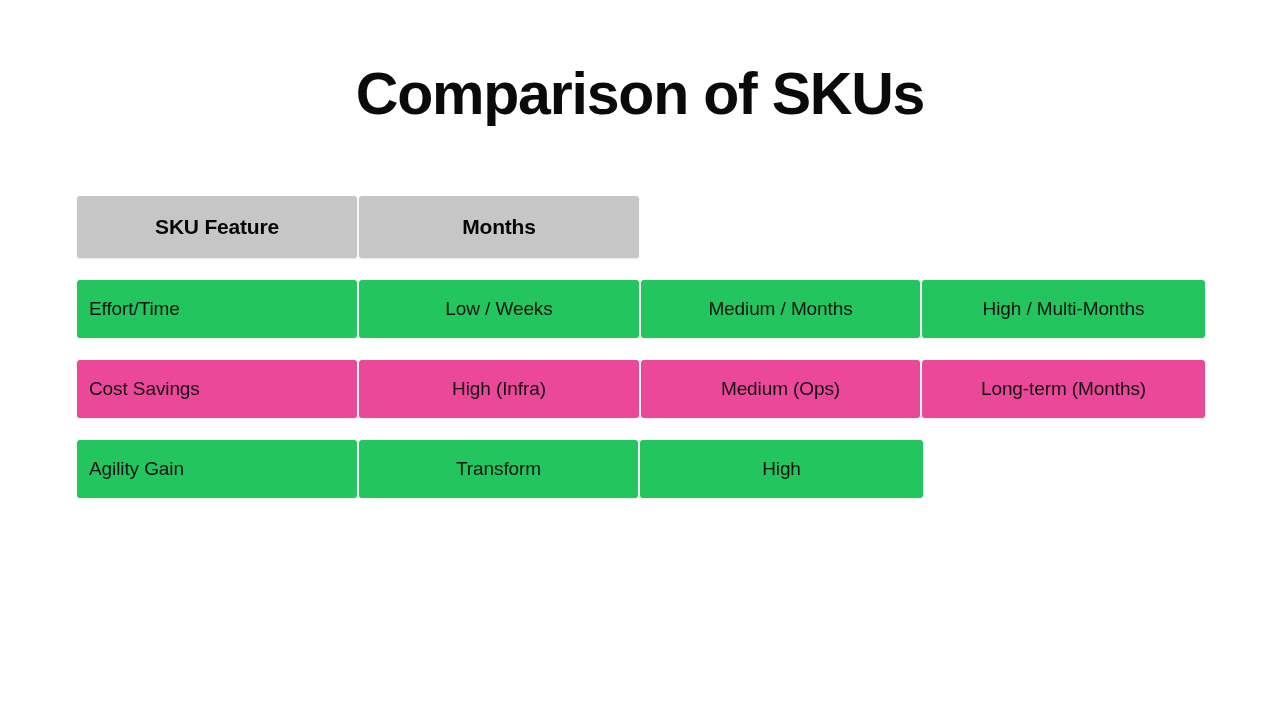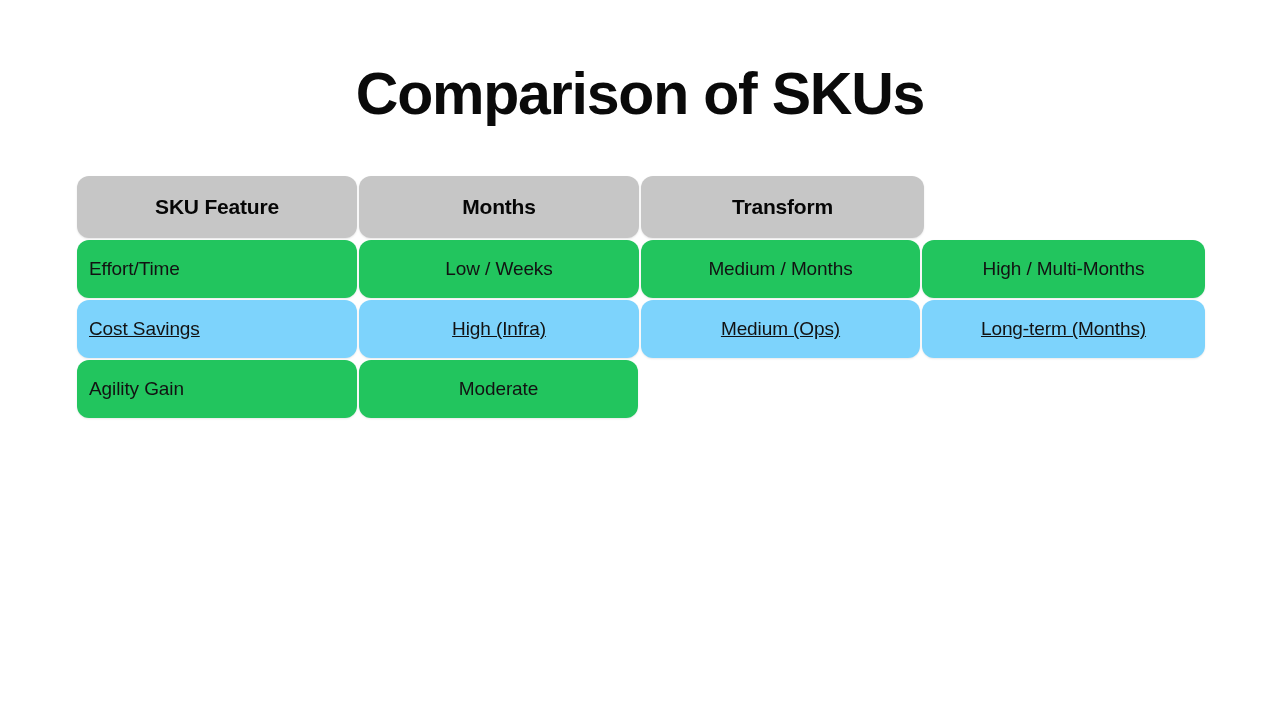--- a/index.html
+++ b/index.html
@@ -43,28 +43,29 @@
   }
 
   .table-row {
     display: flex;
     width: 100%;
   }
 
   .cell {
     position: relative;
     box-sizing: border-box;
-    border-radius: 12px;
+    border-radius: 3px;
     display: flex;
     align-items: center;
     justify-content: center;
     font-size: 19px;
     color: #121212;
     letter-spacing: -0.1px;
     overflow: hidden;
+    margin-top: 20px;
   }
 
   
   .col-0 { width: 280px; margin-right: 2px; }
   .col-1 { width: 280px; margin-right: 2px; }
   .col-2 { width: 279px; margin-right: 2px; }
   .col-3 { width: 283px; }
 
   .row-head .cell {
     height: 62px;
@@ -79,59 +80,58 @@
   .row-body { margin-top: 2px; }
 
   .row-odd .cell {
     height: 58px;
     background: #22c55e;
     box-shadow: 0 1px 2px rgba(0,0,0,0.09);
   }
 
   .row-even .cell {
     height: 58px;
-    background: #7dd3fc;
+    background: #ec4899;
     box-shadow: 0 1px 2px rgba(0,0,0,0.09);
-    text-decoration: underline;
   }
 
   
   .cell.label {
     justify-content: flex-start;
     padding-left: 12px;
   }
 </style>
 </head>
 <body>
 
 <div class="slide">
 
   <div class="slide-title">Comparison of SKUs</div>
 
   <div class="table-wrap">
 
     <div class="table-row row-head">
       <div class="cell col-0">SKU Feature</div>
       <div class="cell col-1">Months</div>
-      <div class="cell col-3">Transform</div>
     </div>
 
     <div class="table-row row-body row-odd">
       <div class="cell col-0 label">Effort/Time</div>
       <div class="cell col-1">Low / Weeks</div>
       <div class="cell col-2">Medium / Months</div>
       <div class="cell col-3">High / Multi-Months</div>
     </div>
 
     <div class="table-row row-body row-even">
       <div class="cell col-0 label">Cost Savings</div>
       <div class="cell col-1">High (Infra)</div>
       <div class="cell col-2">Medium (Ops)</div>
       <div class="cell col-3">Long-term (Months)</div>
     </div>
 
     <div class="table-row row-body row-odd">
       <div class="cell col-0 label">Agility Gain</div>
-      <div class="cell col-2">Moderate</div>
+      <div class="cell col-2">Transform</div>
+      <div class="cell col-3">High</div>
     </div>
 
   </div>
 </div>
 
 </body></html>

